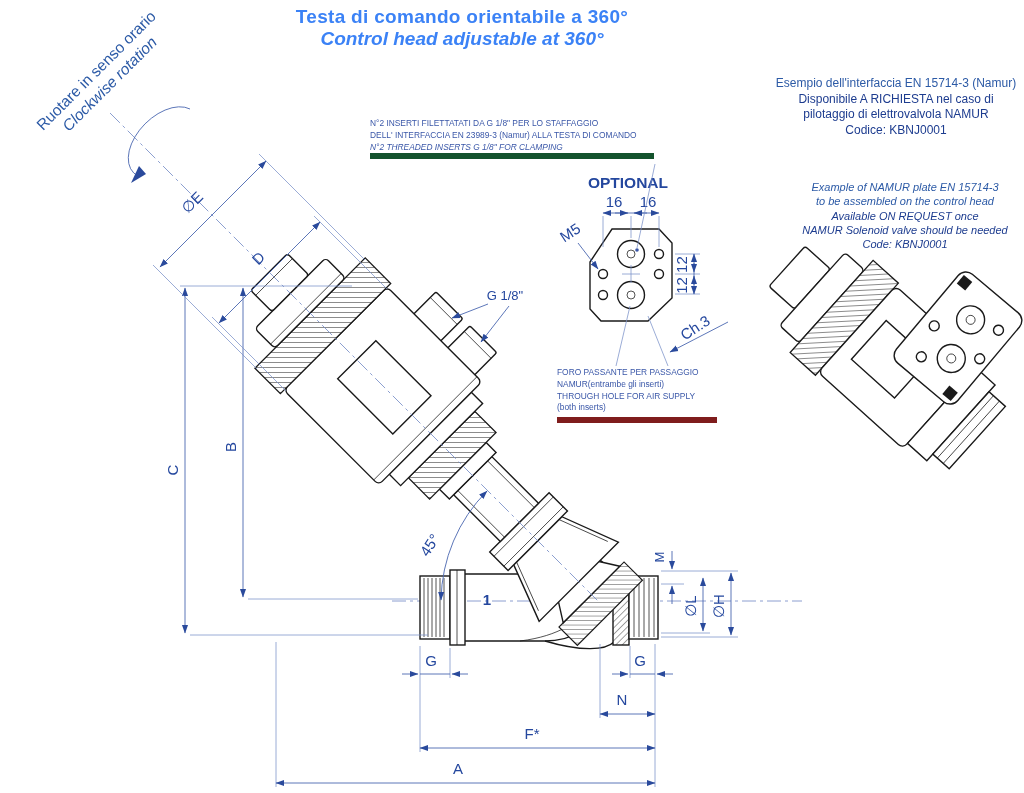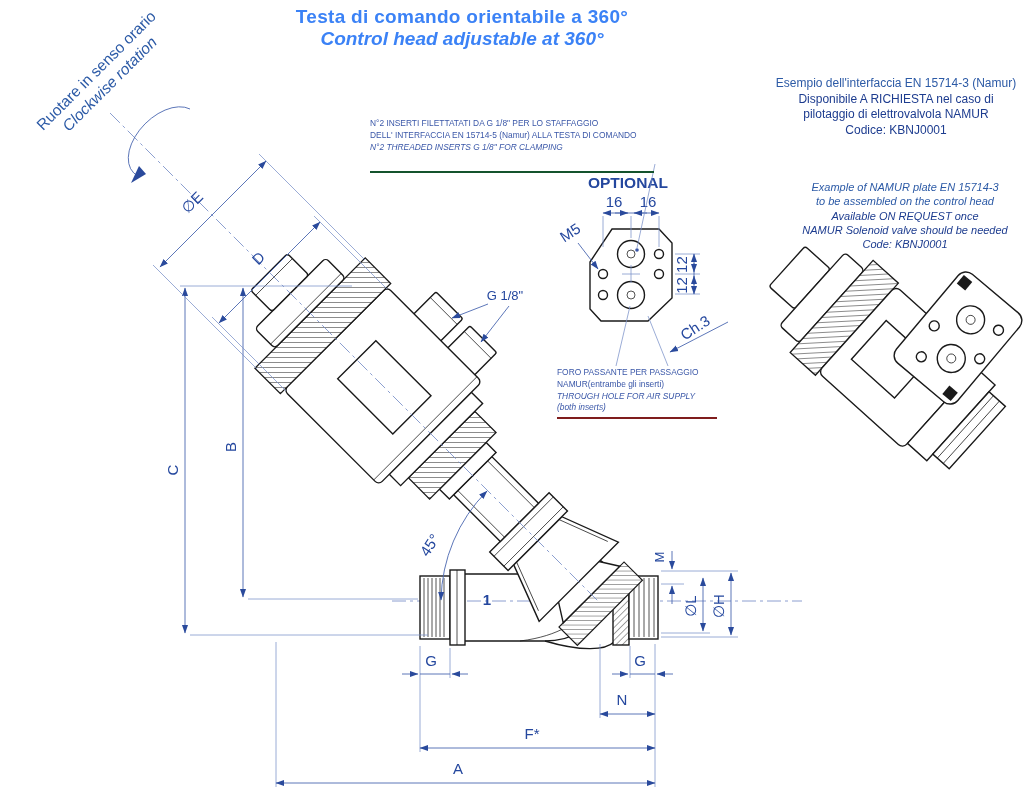--- a/index.html
+++ b/index.html
@@ -7,25 +7,25 @@
          font-family:"Liberation Sans",sans-serif;}
   svg{position:absolute;left:0;top:0;}
   .txtblock{position:absolute;color:#2a4d9e;}
   #title{left:252px;top:6px;width:420px;text-align:center;color:#3b82f6;font-weight:bold;}
   #title .t1{font-size:19px;letter-spacing:.3px;}
   #title .t2{font-size:19px;font-style:italic;}
   #rotnote{left:-12px;top:58px;width:230px;text-align:center;
            transform:rotate(-45deg);color:#2c5aa6;font-size:15.5px;line-height:1.25;}
   #rotnote .t2{font-style:italic;}
   #clampnote{left:370px;top:118px;width:284px;font-size:8.4px;line-height:1.4;
-             color:#3a57a8;border-bottom:2px solid #14532d;padding-bottom:18px;}
+             color:#3a57a8;border-bottom:6px solid #14532d;padding-bottom:0;}
   #clampnote .en{font-style:italic;}
   #airnote{left:557px;top:367px;width:160px;font-size:8.4px;line-height:1.4;
-           color:#3a57a8;border-bottom:2px solid #7f1d1d;padding-bottom:3px;}
-  #airnote .en{font-style:italic;}
+           color:#3a57a8;border-bottom:6px solid #7f1d1d;padding-bottom:3px;}
+  #airnote .en{}
   #namurit{left:770px;top:76px;width:252px;text-align:center;font-size:12px;
            line-height:1.3;color:#2c5aa6;}
   #namurit .b{font-weight:normal;color:#1d3c8f;}
   #namuren{left:786px;top:180px;width:238px;text-align:center;font-size:11px;
            font-style:italic;line-height:1.3;color:#2c5aa6;}
   #namuren .b{font-weight:normal;color:#1d3c8f;}
   text{font-family:"Liberation Sans",sans-serif;fill:#24479e;}
   .dim{font-size:15px;}
   .dimS{font-size:13px;}
   .blk{stroke:#1a1a1a;fill:none;stroke-width:1.4;}
@@ -275,21 +275,21 @@
   <div class="t2">Control head adjustable at 360°</div>
 </div>
 
 <div id="rotnote" class="txtblock">
   <div class="t1">Ruotare in senso orario</div>
   <div class="t2">Clockwise rotation</div>
 </div>
 
 <div id="clampnote" class="txtblock">
   <div>N°2 INSERTI FILETTATATI DA G 1/8"  PER LO STAFFAGGIO</div>
-  <div>DELL' INTERFACCIA EN 15714-5 (Namur)  ALLA TESTA DI COMANDO</div>
+  <div>DELL' INTERFACCIA EN 23989-3 (Namur)  ALLA TESTA DI COMANDO</div>
   <div class="en">N°2 THREADED INSERTS G 1/8" FOR CLAMPING</div>
 </div>
 
 <div id="airnote" class="txtblock">
   <div>FORO PASSANTE PER PASSAGGIO</div>
   <div>NAMUR(entrambe gli inserti)</div>
   <div class="en">THROUGH HOLE FOR AIR SUPPLY</div>
   <div class="en">(both inserts)</div>
 </div>
 

